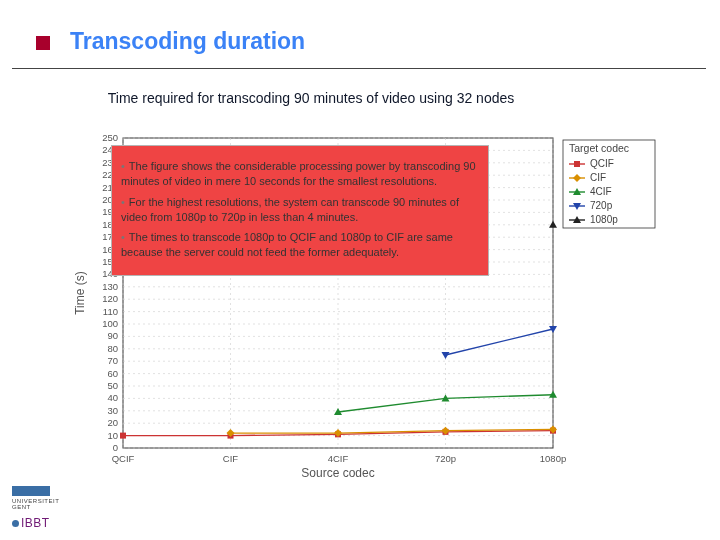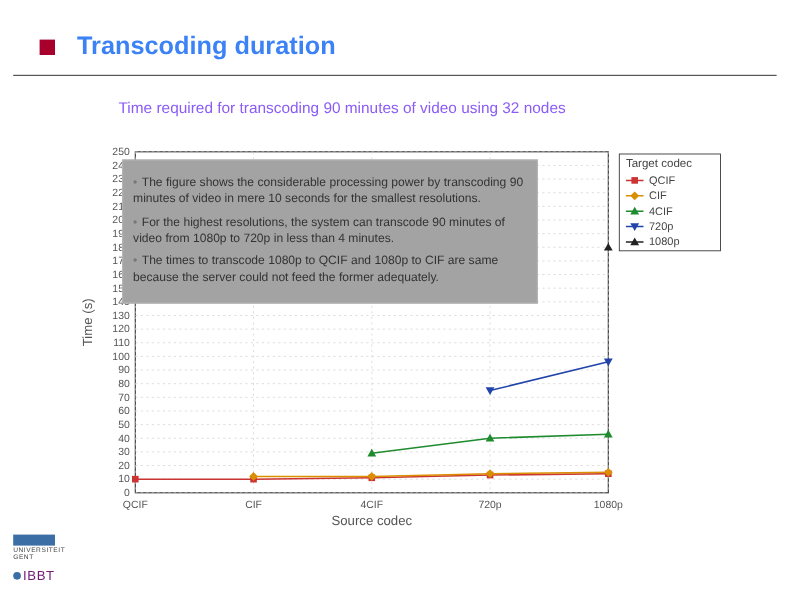--- a/index.html
+++ b/index.html
@@ -1,27 +1,27 @@
 <!DOCTYPE html>
 <html><head>
 <meta charset="utf-8">
 <style>
   html,body{margin:0;padding:0;width:720px;height:540px;font-family:Verdana,Arial,sans-serif;background:#fff;color:#333;}
   .page{position:relative;width:720px;height:540px;}
   .header-marker{position:absolute;left:36px;top:36px;width:14px;height:14px;background:#a8002c;}
   .title{position:absolute;left:70px;top:28px;font-size:23px;font-weight:bold;color:#3b82f6;}
   .rule{position:absolute;left:12px;top:68px;width:694px;height:0;border-top:1.2px solid #444;}
   .chart-wrap{position:absolute;left:68px;top:90px;width:600px;height:390px;}
-  .chart-title{position:absolute;left:0;top:0;width:486px;text-align:center;font-size:14px;color:#8b5cf6;line-height:1.25;}
+  .chart-title{position:absolute;left:0;top:0;width:486px;text-align:center;font-size:14px;color:#0f172a;line-height:1.25;}
   .logos{position:absolute;left:12px;bottom:10px;font-size:9px;color:#666;letter-spacing:.5px;}
   .logos .uni{display:block;border-top:10px solid #3a6ea5;width:38px;padding-top:2px;color:#444;font-size:6px;}
   .logos .ibbt{margin-top:6px;color:#701a75;font-size:12px;}
   .logos .ibbt::before{content:"";display:inline-block;width:7px;height:7px;border-radius:50%;background:#3a6ea5;margin-right:2px;vertical-align:baseline;}
   svg{position:absolute;left:0;top:40px;}
-  .info-box{position:absolute;left:111px;top:145px;width:358px;background:#a3a3a3;border:1px solid #b5b5b5;padding:7px 9px 9px 9px;font-size:11px;line-height:1.35;color:#333;}
+  .info-box{position:absolute;left:111px;top:145px;width:358px;background:#ef4444;border:1px solid #b5b5b5;padding:7px 9px 9px 9px;font-size:11px;line-height:1.35;color:#333;}
   .info-box .b{margin:6px 0 6px 0;}
   .info-box .b::before{content:"•";color:#777;margin-right:4px;}
   .legend-title{font-size:10.5px;fill:#444;}
   .lgt{font-size:10px;fill:#444;}
   .tick{font-size:9.5px;fill:#555;}
   .axlbl{font-size:12px;fill:#555;}
 </style>
 </head>
 <body>
 <div class="page">

